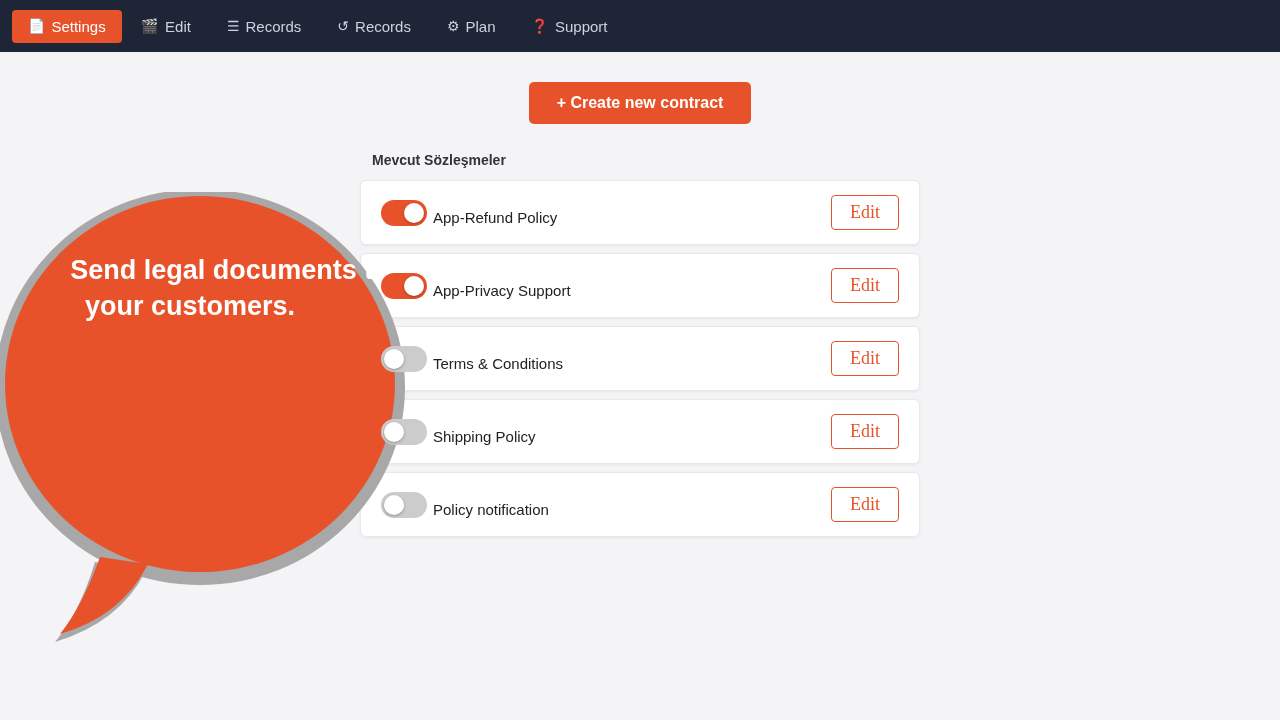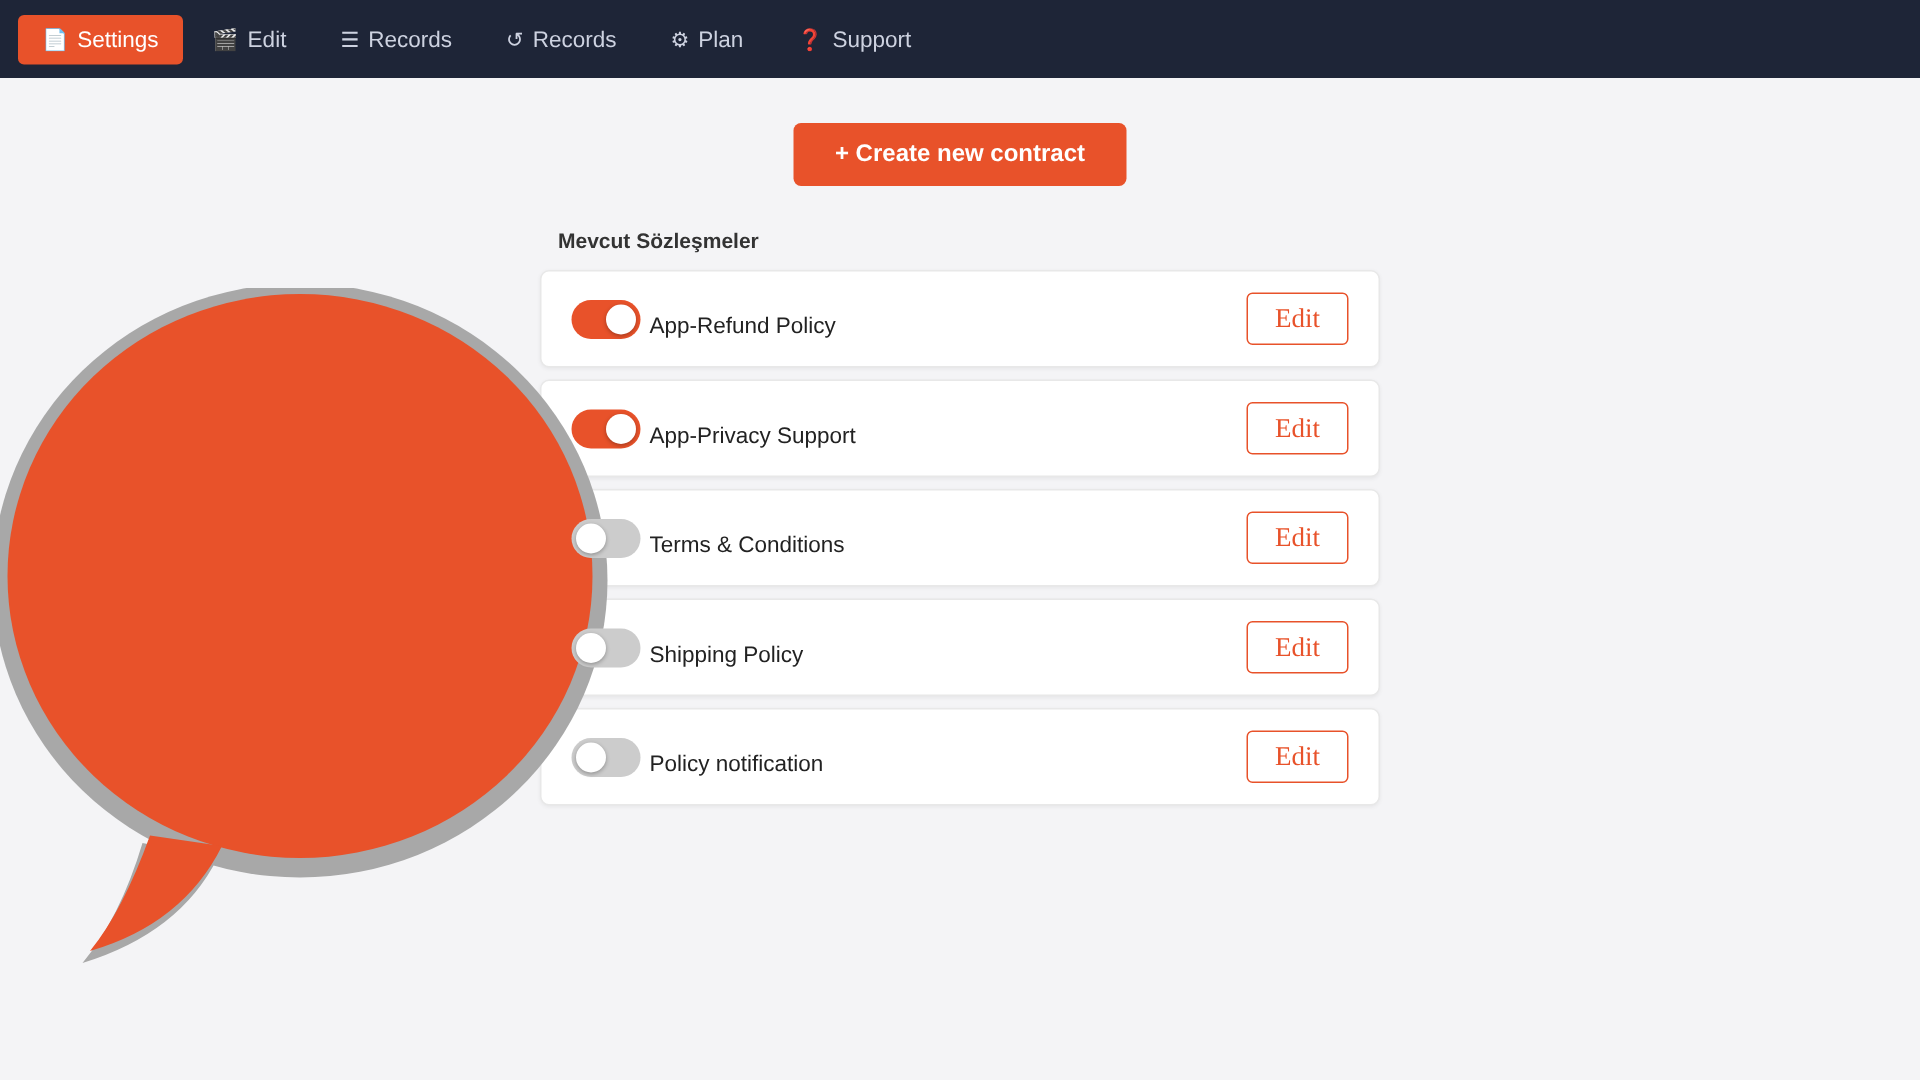--- a/index.html
+++ b/index.html
@@ -191,20 +191,23 @@
     <svg viewBox="0 0 440 460" width="440" height="460" xmlns="http://www.w3.org/2000/svg">
 
       <ellipse cx="200" cy="195" rx="205" ry="198" fill="#a8a8a8"></ellipse>
 
       <ellipse cx="200" cy="192" rx="195" ry="188" fill="#e8522a"></ellipse>
 
       <path d="M 95 370 Q 80 420 55 450 Q 120 430 145 380 Z" fill="#a8a8a8"></path>
 
       <path d="M 100 365 Q 82 415 60 442 Q 122 424 148 372 Z" fill="#e8522a"></path>
     </svg>
+    <div style="position:absolute; top:60px; left:30px; width:360px; text-align:center;">
+      <span class="bubble-text" style="color:#fff; font-size:27px; font-weight:700; line-height:1.35;">Send legal documents to your customers.</span>
+    </div>
   </div>
 
   <div class="create-btn-wrapper">
     <button class="create-btn">+ Create new contract</button>
   </div>
 
   <div class="contracts-section">
     <div class="section-title">Mevcut Sözleşmeler</div>
 
     <div id="contracts-list">

